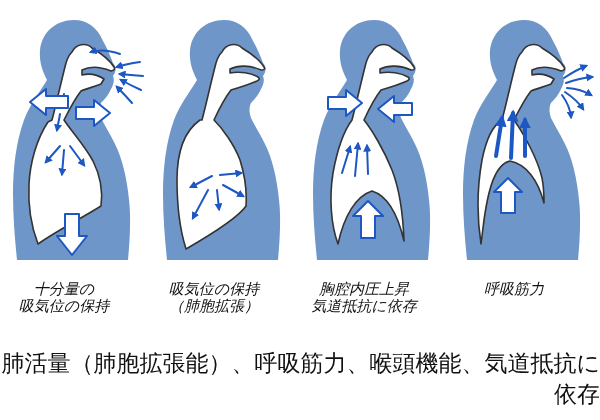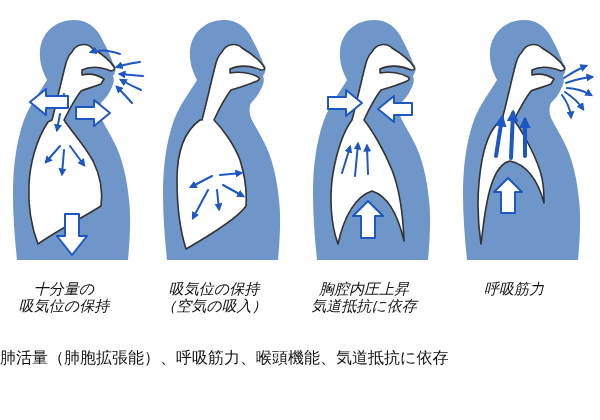--- a/index.html
+++ b/index.html
@@ -8,22 +8,22 @@
     font-family:"Liberation Sans",sans-serif;overflow:hidden;
   }
   .figures{position:absolute;top:0;left:0;width:523px;height:330px;display:flex;font-style:italic;}
   .cell{width:150px;display:flex;flex-direction:column;align-items:stretch;}
   .cell svg{display:block;margin-top:8px;width:150px;height:260px;}
   .caption{
     margin-top:12px;text-align:center;padding-right:22px;
     font-size:15px;line-height:17px;color:#111;white-space:nowrap;
   }
   .footer{
-    position:absolute;top:348px;left:0;width:600px;text-align:left;
-    font-size:16px;color:#111;letter-spacing:0px;
+    position:absolute;top:348px;left:0;width:600px;text-align:right;
+    font-size:23px;color:#111;letter-spacing:0px;
   }
   .body-fill{fill:var(--body,#6f96c9);stroke:none;}
   .airway{fill:#ffffff;stroke:var(--outline,#333);stroke-width:1.6;stroke-linejoin:round;}
   .barrow{stroke:var(--arrow,#1d57c3);stroke-width:2;fill:none;stroke-linecap:round;}
   .barrow.thick{stroke-width:4;}
   .warrow{fill:#ffffff;stroke:var(--arrow,#1d57c3);stroke-width:2;stroke-linejoin:round;}
 </style>
 </head>
 <body>
 
@@ -79,21 +79,21 @@
         <g>
           <path class="barrow" marker-end="url(#ah)" d="M62 168 L41 179"></path>
           <path class="barrow" marker-end="url(#ah)" d="M58 182 L43 210"></path>
           <path class="barrow" marker-end="url(#ah)" d="M67 182 L69 201"></path>
           <path class="barrow" marker-end="url(#ah)" d="M73 177 L93 188"></path>
           <path class="barrow" marker-end="url(#ah)" d="M70 167 L91 165"></path>
         </g>
       </svg>
       <div class="caption">
         <div>吸気位の保持</div>
-        <div>（空気の吸入）</div>
+        <div>（肺胞拡張）</div>
       </div>
     </div>
 
     <div class="cell">
       <svg viewBox="0 0 150 260">
         <path class="body-fill" d="M74 12 C56 12 42 24 40 42 C39 55 43 64 47 72 C40 84 30 96 24 112 C16 134 13 160 13 186 C13 210 15 232 17 252 L128 252 C130 230 131 208 129 192 C127 170 122 150 115 136 C110 126 105 118 101 110 C99 104 99 99 101 95 C105 91 109 86 111 81 C113 77 115 73 113 68 C116 64 117 59 113 55 C110 47 107 40 103 33 C97 19 87 12 74 12 Z"></path>
         <path class="airway" d="M72 44 C76 36 86 34 92 40 C102 46 110 52 114 59 Q116 62 111 62 C100 57 88 57 80 61 L80 65 C90 63 101 65 108 69 Q111 71 107 73 C98 77 88 80 81 82 C74 91 69 101 64 112 C72 122 84 142 92 162 C99 180 103 205 104 233 C98 207 88 188 72 183 C56 188 44 208 38 236 C31 217 29 190 33 165 C37 143 43 124 52 112 C57 93 61 74 66 55 Q68 48 72 44 Z"></path>
         <g>
           <path class="barrow" marker-end="url(#ah)" d="M42 165 L50 139"></path>
           <path class="barrow" marker-end="url(#ah)" d="M55 168 L58 136"></path>

